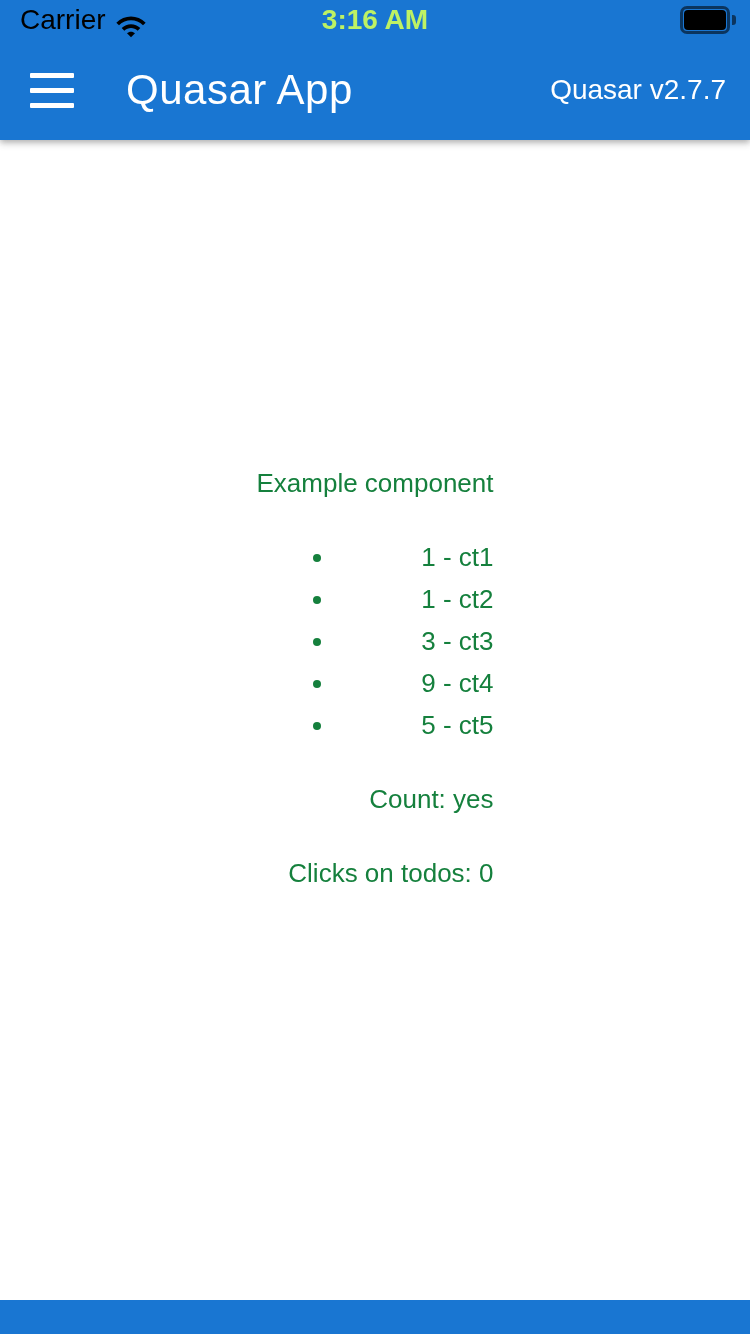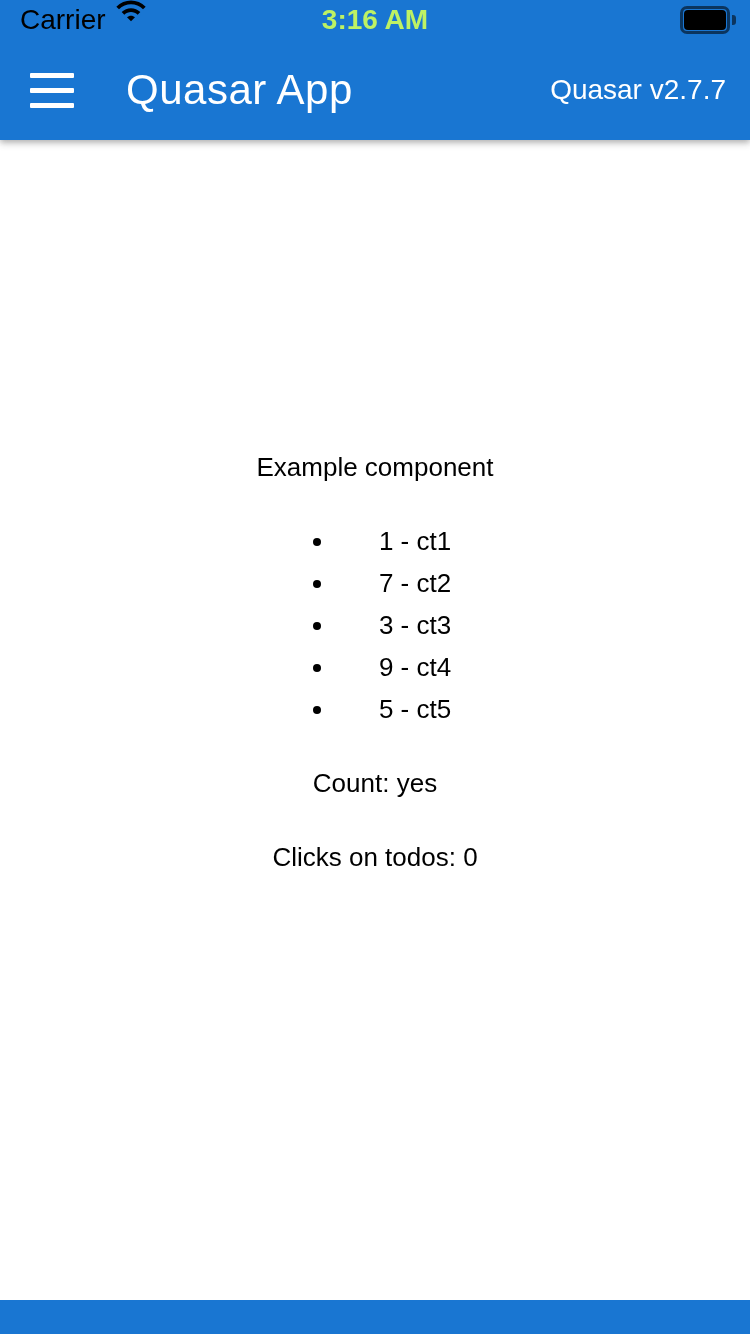--- a/index.html
+++ b/index.html
@@ -28,21 +28,21 @@
   .status-bar {
     height: 40px;
     display: flex;
     align-items: center;
     padding: 0 14px 0 20px;
     position: relative;
     color: #000;
   }
   .carrier-group {
     display: flex;
-    align-items: flex-start;
+    align-items: flex-end;
     gap: 9px;
   }
   .carrier-label {
     font-size: 28px;
     line-height: 40px;
     color: #000;
   }
   .wifi-icon svg { display: block; }
   .time-label {
     position: absolute;
@@ -123,25 +123,25 @@
 
   
   .content-area {
     position: absolute;
     top: 140px;
     left: 0; right: 0;
     bottom: 34px;
   }
   .page-block {
     width: fit-content;
-    margin: 0 auto;
+    margin: 16px auto;
     padding-top: 274px;
     font-size: 26px;
-    color: #000000;
-    text-align: center;
+    color: #15803d;
+    text-align: right;
   }
   .page-block p {
     margin: 32px 0;
     line-height: 42px;
   }
   .todo-list {
     margin: 32px 0;
     padding-left: 80px;
     list-style: disc;
   }
@@ -191,21 +191,21 @@
     <div class="page-title">Quasar App</div>
     <div class="version-label">Quasar v2.7.7</div>
   </div>
 </header>
 
 <main class="content-area">
   <div class="page-block">
     <p>Example component</p>
     <ul class="todo-list">
       <li>1 - ct1</li>
-      <li>7 - ct2</li>
+      <li>1 - ct2</li>
       <li>3 - ct3</li>
       <li>9 - ct4</li>
       <li>5 - ct5</li>
     </ul>
     <p>Count: yes</p>
     <p>Clicks on todos: 0</p>
   </div>
 </main>
 
 <footer class="footer-bar"></footer>

